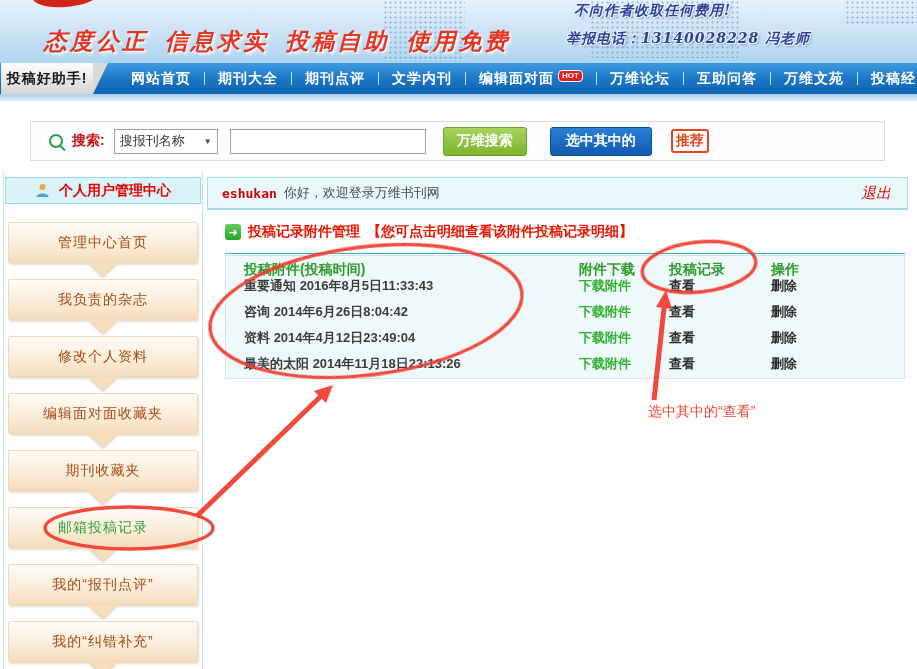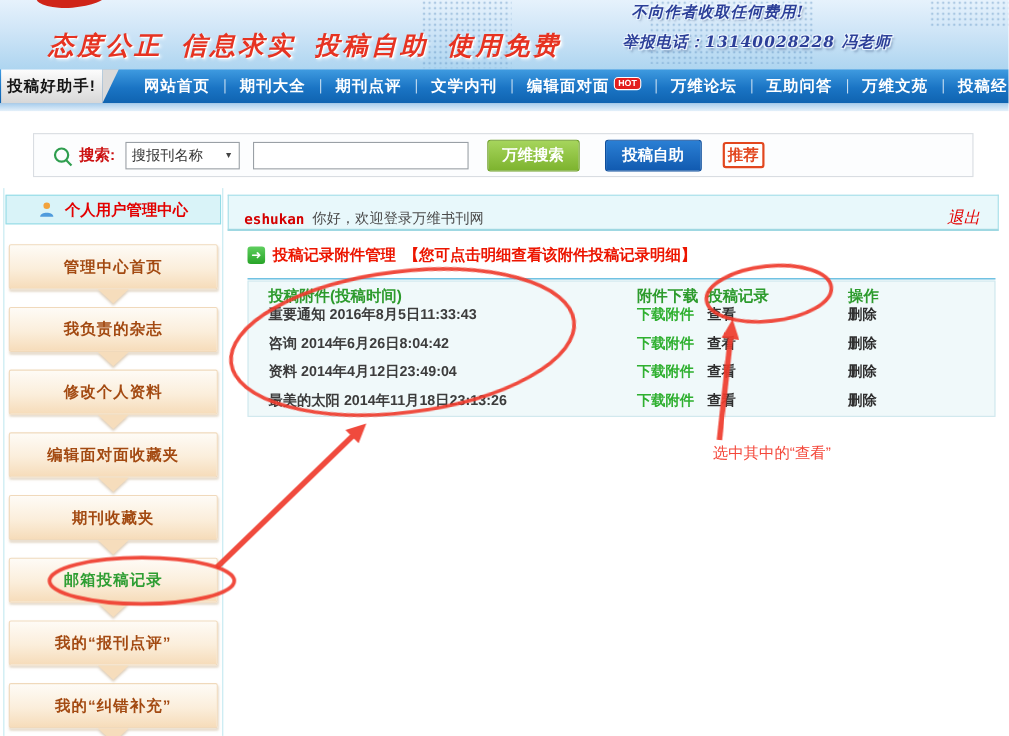--- a/index.html
+++ b/index.html
@@ -68,46 +68,46 @@
   
   .sidebar-frame{position:absolute;left:3px;top:171px;width:200px;height:498px;
     border-left:1px solid #c2e9f0;border-right:1px solid #c2e9f0;box-sizing:border-box;}
   .sidebar-header{position:absolute;left:5px;top:177px;width:196px;height:27px;
     background:#d9f3f8;border:1px solid #93dbe6;box-sizing:border-box;display:flex;
     align-items:center;justify-content:center;gap:9px;color:#e30000;font-weight:bold;font-size:14px;}
   .side-items{position:absolute;left:8px;top:222px;width:190px;}
   .side-item-wrap{margin-bottom:3px;cursor:pointer;}
   .side-item{height:41px;background:linear-gradient(180deg,#fefbf6 0%,#fbeedb 55%,#f6dcba 100%);
     border:1px solid #f0d9bb;box-shadow:1px 2px 2px rgba(190,160,120,.35);display:flex;
-    align-items:center;justify-content:center;font-size:14px;font-weight:bold;color:#a34a12;
+    align-items:center;justify-content:center;font-size:14px;font-weight:normal;color:#a34a12;
     box-sizing:border-box;border-radius:2px;letter-spacing:1px;}
   .side-item-wrap.active .side-item{color:#2f9e33;}
   .chev{width:0;height:0;margin:0 auto;border-left:14px solid transparent;
     border-right:14px solid transparent;border-top:13px solid #f6ddbc;
     filter:drop-shadow(0 2px 1px rgba(190,160,120,.5));}
   
   .content{position:absolute;left:207px;top:177px;width:701px;}
   .greet-bar{height:33px;background:#e8f8fb;border:1px solid #a6dfe9;border-bottom:2px solid #9fd8e2;
-    box-sizing:border-box;display:flex;align-items:flex-end;padding:0 14px;position:relative;}
+    box-sizing:border-box;display:flex;align-items:center;padding:0 14px;position:relative;}
   .greet-user{font-family:"DejaVu Sans Mono",monospace;font-weight:bold;font-size:13px;color:#d40000;}
   .greet-msg{font-size:13px;color:#4a4a4a;margin-left:7px;}
   .logout{position:absolute;right:16px;color:#e30000;font-size:15px;cursor:pointer;font-style:italic;}
   .section-row{margin:13px 0 12px 18px;display:flex;align-items:center;gap:7px;}
   .sec-icon{width:16px;height:16px;background:linear-gradient(180deg,#5fcf5f,#28a428);
     border-radius:3px;color:#fff;font-size:11px;font-weight:bold;text-align:center;line-height:16px;flex:0 0 16px;}
   .sec-icon::after{content:"\279C";}
   .sec-title,.sec-hint{color:#ec1500;font-weight:bold;font-size:14px;white-space:nowrap;}
   .rule{margin:5px 0 0 18px;width:680px;border-top:1px solid #35a9d6;height:0;}
   .card{margin:1px 0 0 18px;width:680px;height:124px;background:#f0f9fa;
     border:1px solid #cfe7ed;box-sizing:border-box;position:relative;font-weight:bold;}
   .cell{position:absolute;white-space:nowrap;font-size:13px;color:#3c3c3c;}
   .cell.header{font-size:14px;color:#2d9b2d;}
   .cell.link-green{color:#2fb030;cursor:pointer;}
   .cell.link-dark{color:#2e2e2e;cursor:pointer;}
-  .c1{left:18px;} .c2{left:353px;} .c3{left:417px;} .c4{left:545px;}
+  .c1{left:18px;} .c2{left:353px;} .c3{left:443px;} .c4{left:545px;}
   .r0{top:5px;} .r1{top:21px;} .r2{top:47px;} .r3{top:73px;} .r4{top:99px;}
   
   .overlay{position:absolute;left:0;top:0;pointer-events:none;z-index:50;}
   .anno-text{position:absolute;left:648px;top:403px;color:#f4473a;font-size:14px;
     z-index:51;pointer-events:none;white-space:nowrap;}
 </style>
 </head>
 <body>
 
 <div class="banner">
@@ -147,21 +147,21 @@
 
 <div class="search-box">
   <span class="mag"></span>
   <span class="search-label">搜索:</span>
   <div class="select">
     <span>搜报刊名称</span>
     <span class="caret">▼</span>
   </div>
   <input class="search-input" type="text" value="" style="">
   <div class="btn btn-green">万维搜索</div>
-  <div class="btn btn-blue">投稿自助</div>
+  <div class="btn btn-blue">选中其中的</div>
   <span class="badge-rec">推荐</span>
 </div>
 
 <div class="sidebar-frame"></div>
 <div class="sidebar-header">
   <svg width="15" height="15" viewBox="0 0 15 15">
     <circle cx="7.5" cy="4" r="3" fill="#f2a33c"></circle>
     <path d="M1.5 14 C1.5 9.2 13.5 9.2 13.5 14 Z" fill="#4f9bdc"></path>
   </svg>
   <span>个人用户管理中心</span>

